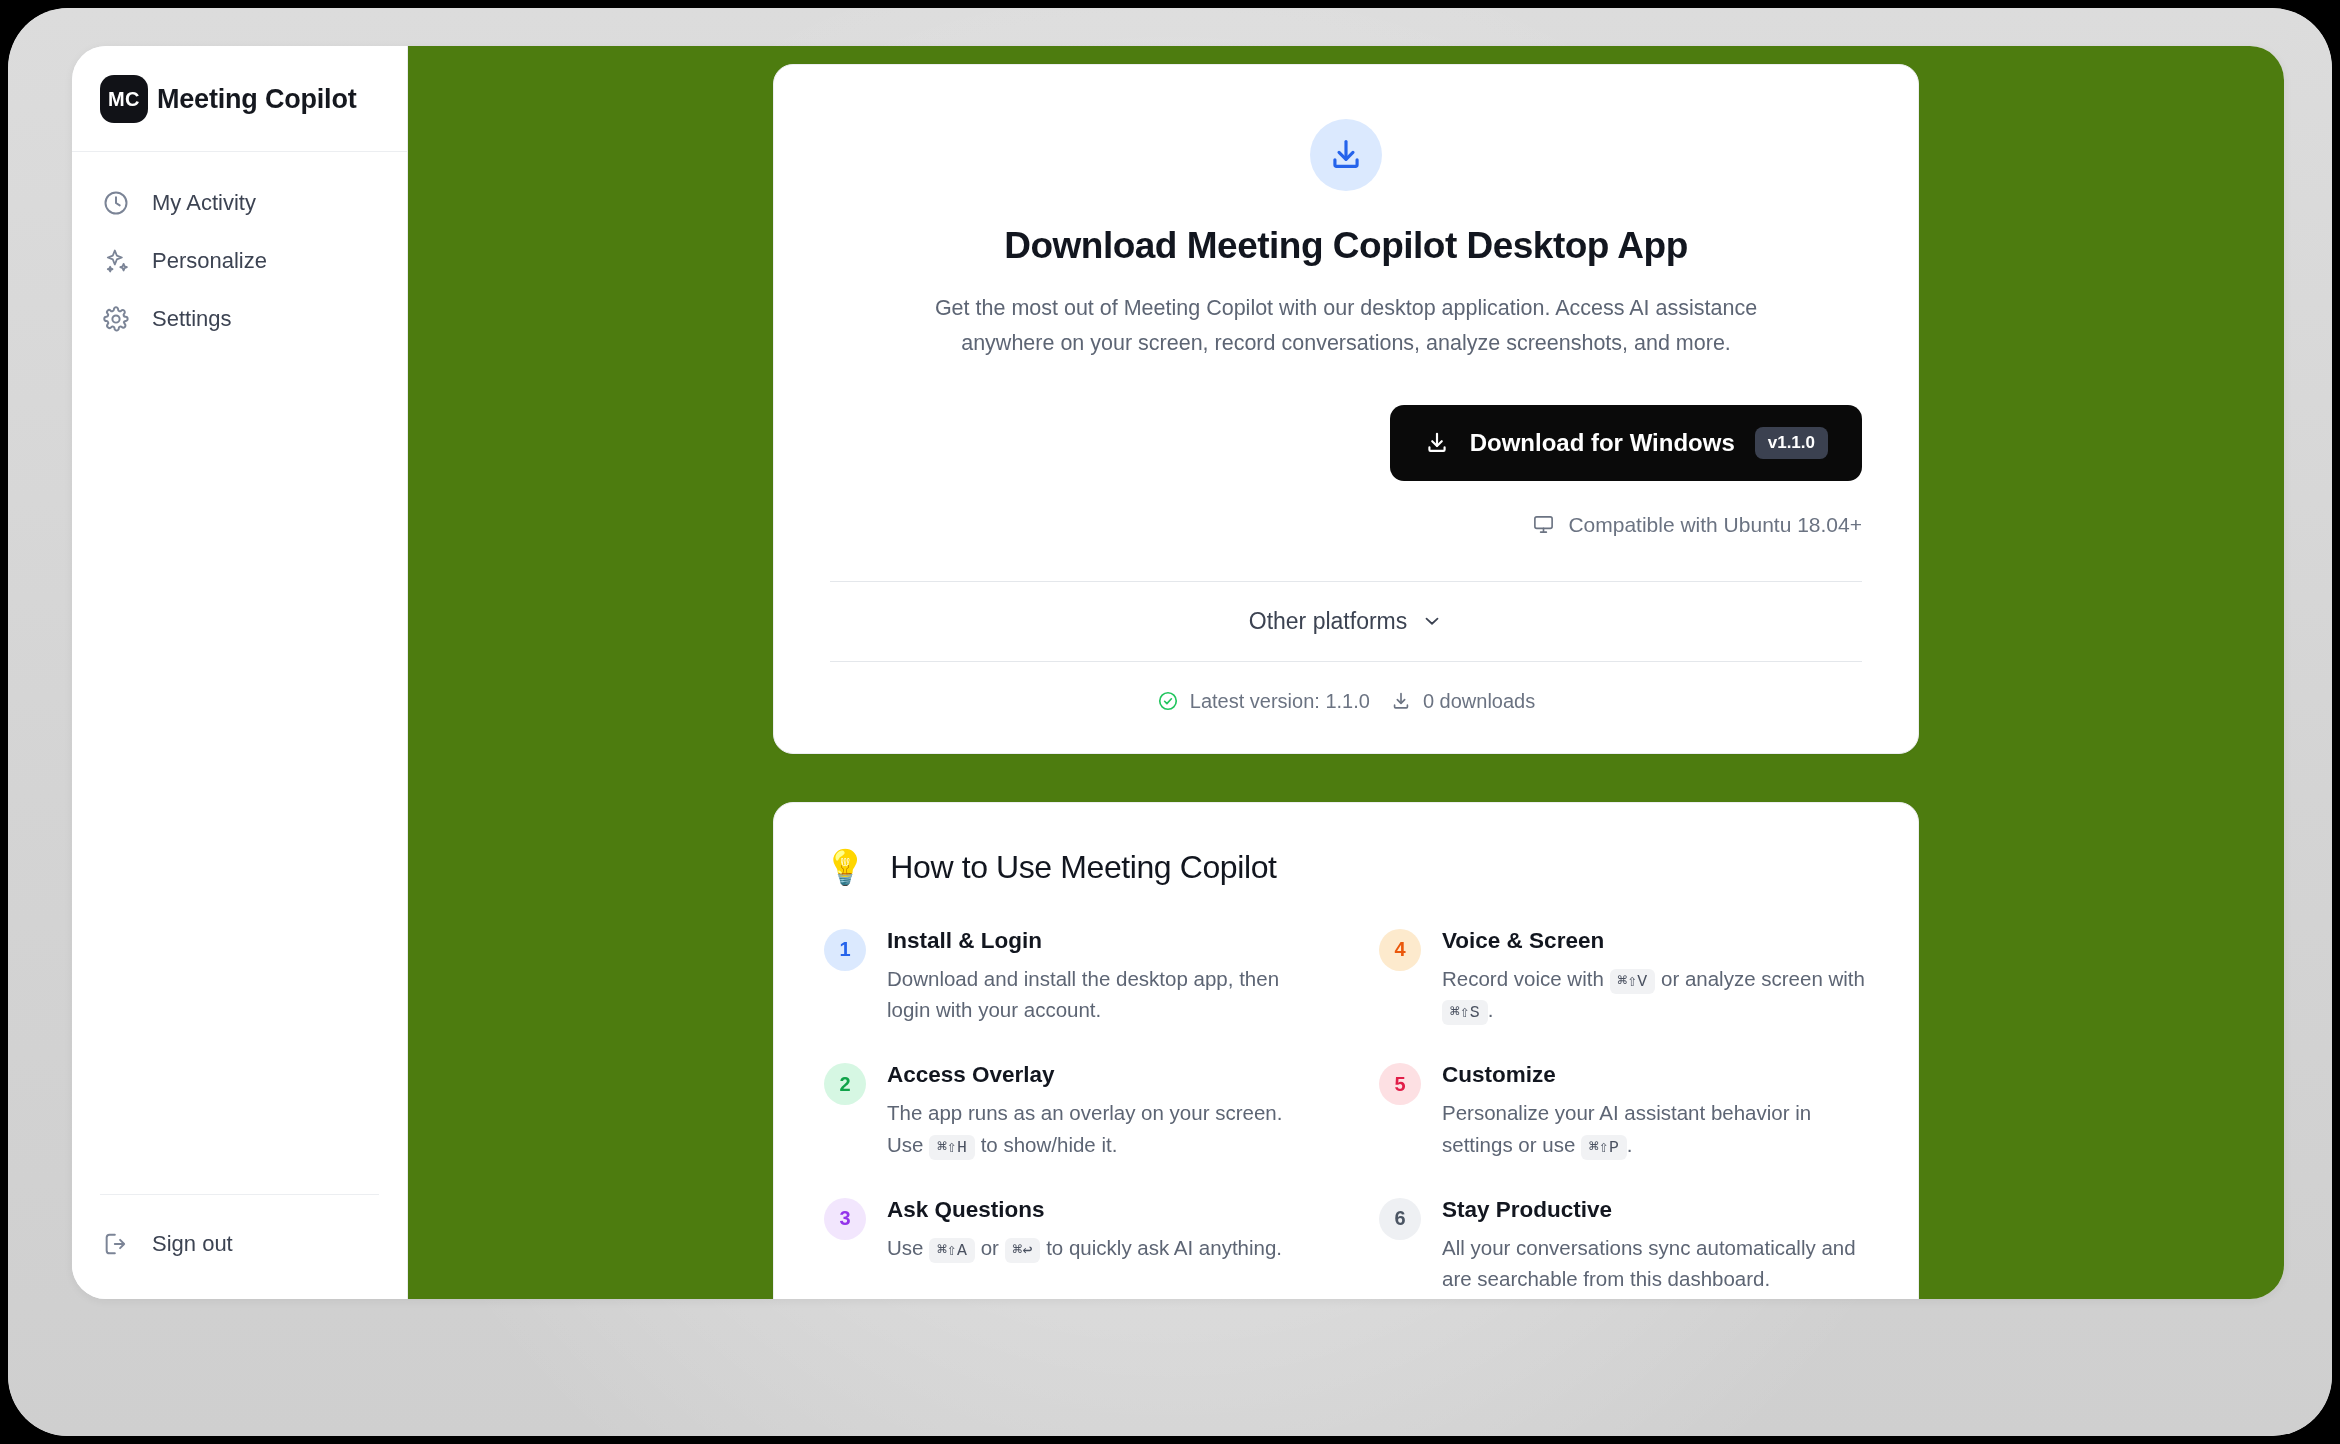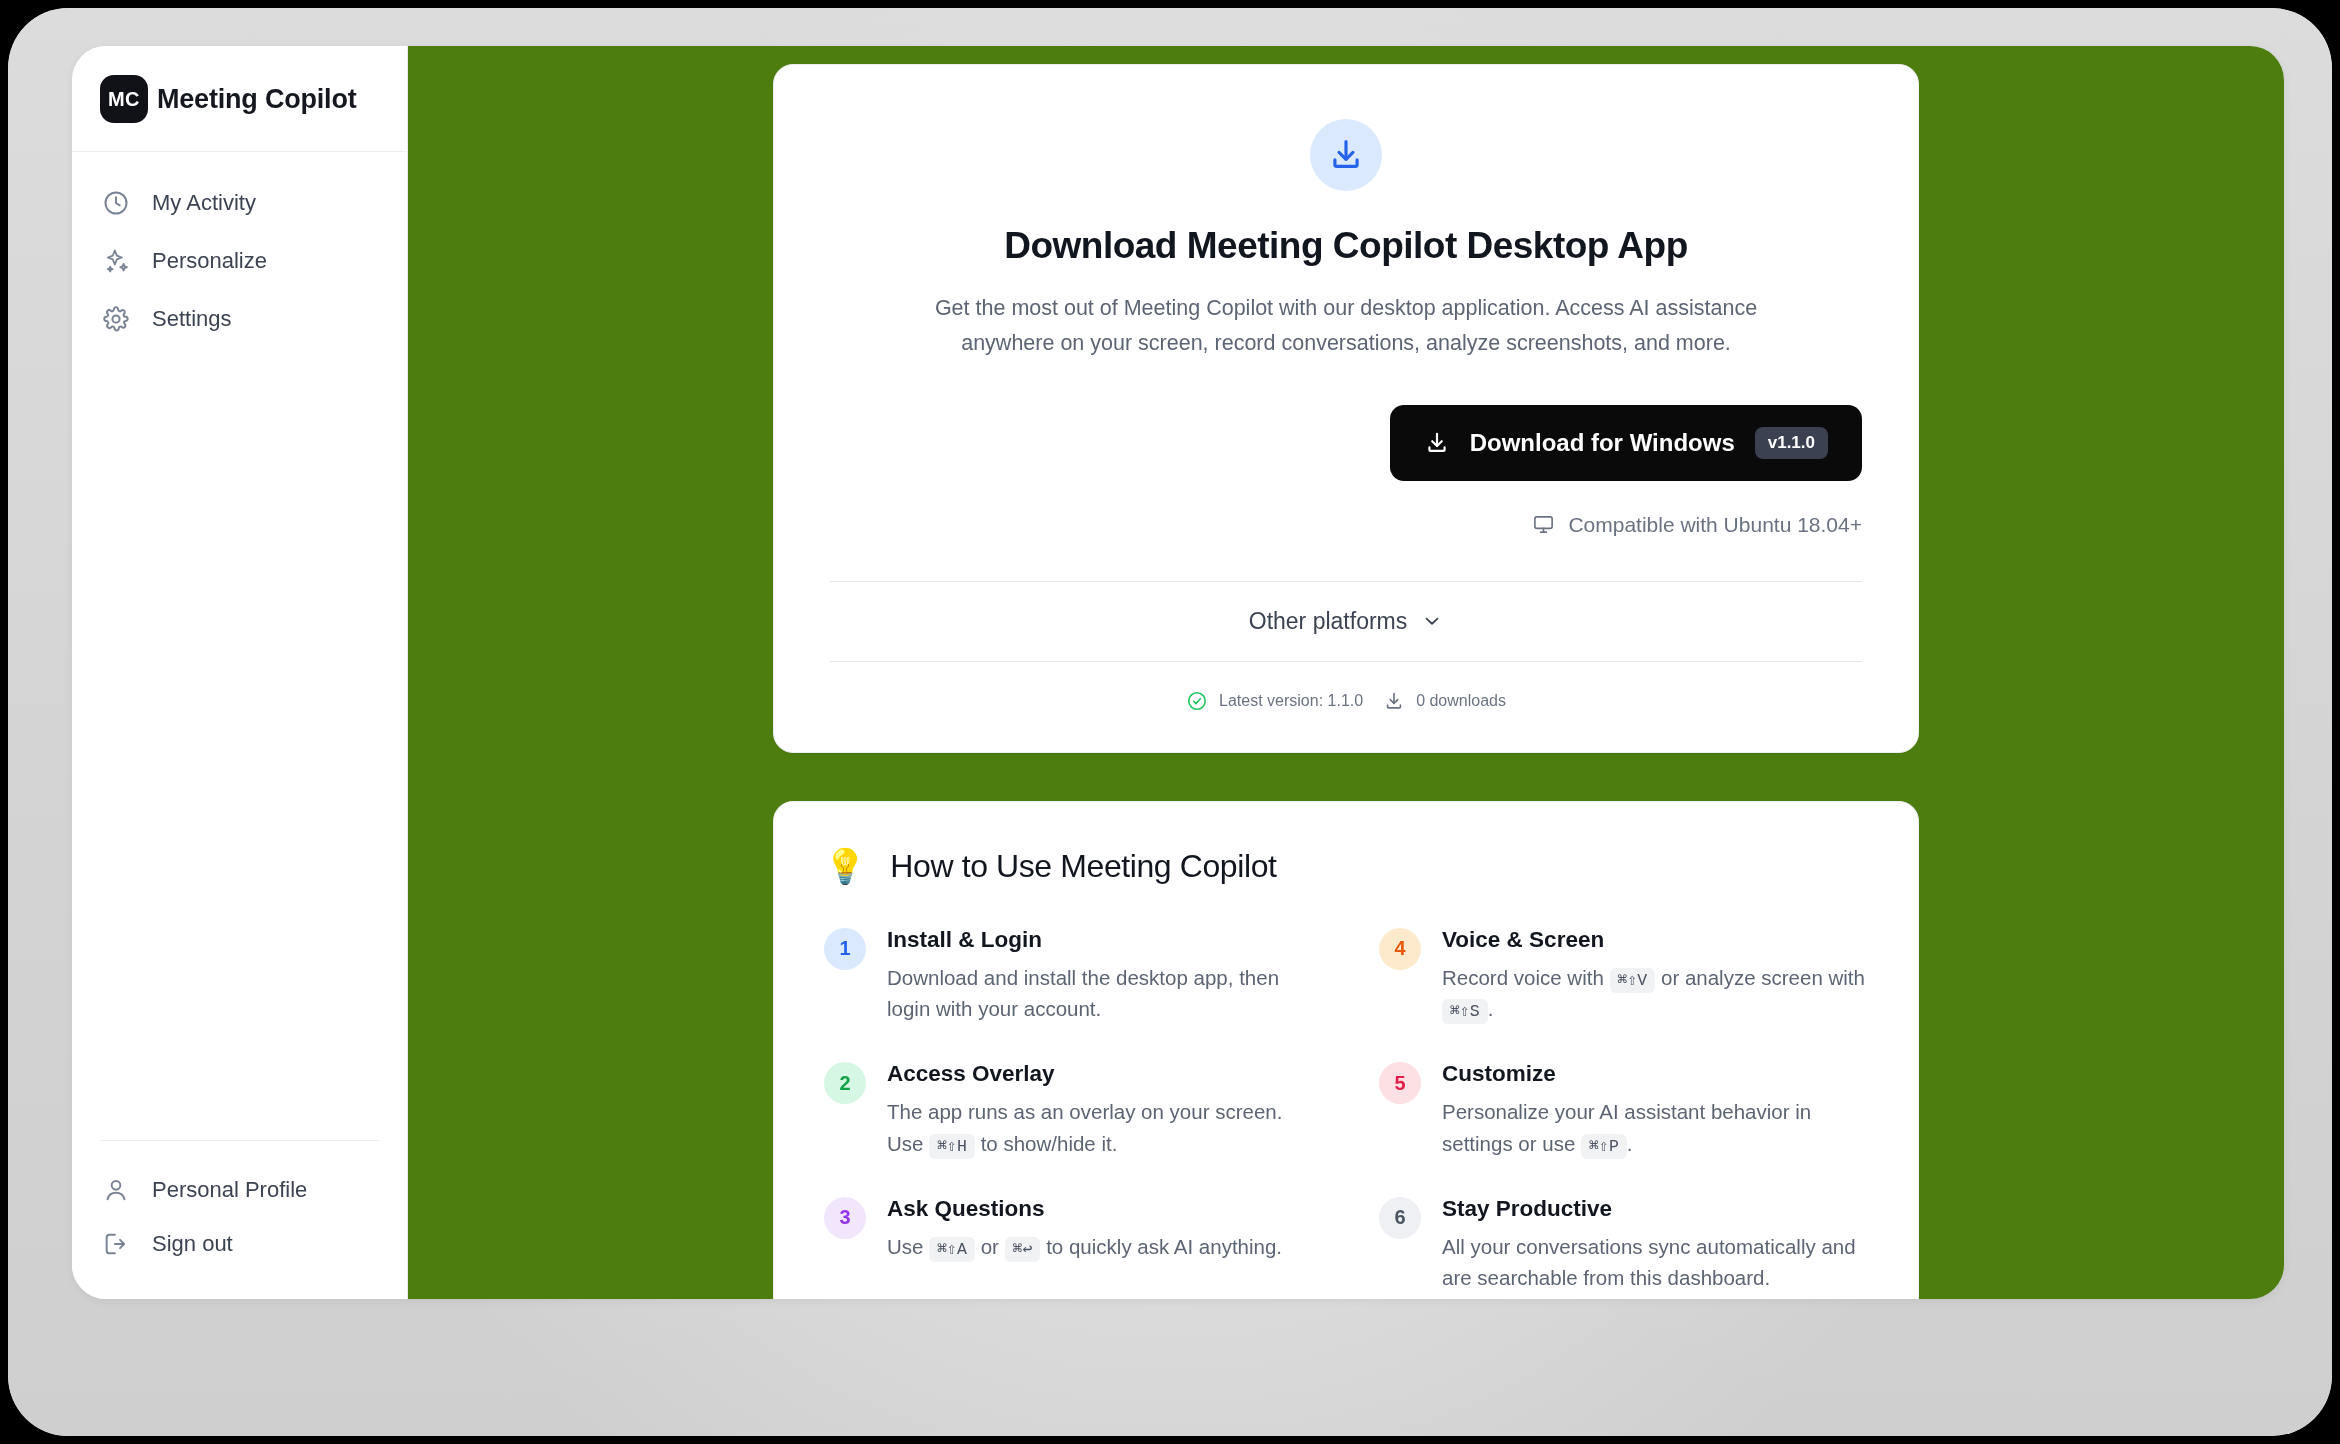--- a/index.html
+++ b/index.html
@@ -169,21 +169,21 @@
   .other-btn {
     display: inline-flex; align-items: center; gap: 14px;
     background: none; border: none; cursor: pointer;
     color: #3c4352; font-size: 23px; font-family: inherit;
   }
   .other-btn svg { width: 22px; height: 22px; display:block; }
 
   .meta-row {
     display: flex; align-items: center; justify-content: center;
     gap: 20px; padding-top: 28px;
-    font-size: 16px; color: #6b7382;
+    font-size: 20px; color: #6b7382;
   }
   .meta-item { display: inline-flex; align-items: center; gap: 11px; }
   .meta-item svg { width: 22px; height: 22px; display:block; }
   .meta-check { color: #22c55e; }
 
   
   .howto-card { padding: 46px 50px 48px; }
   .section-head {
     display: flex; align-items: center; gap: 24px;
     margin-bottom: 42px;
@@ -266,29 +266,20 @@
               </svg>
             </span>
             <span>Settings</span>
           </div>
 
         </nav>
 
         <div class="sidebar-spacer"></div>
 
         <div class="sidebar-footer">
-          <div class="footer-item">
-            <span class="footer-icon">
-              <svg viewBox="0 0 24 24" fill="none" stroke="currentColor" stroke-width="1.7" stroke-linecap="round">
-                <circle cx="12" cy="8" r="3.7"></circle>
-                  <path d="M4.7 20c.9-3.6 3.8-5.6 7.3-5.6s6.4 2 7.3 5.6"></path>
-              </svg>
-            </span>
-            <span>Personal Profile</span>
-          </div>
           <div class="footer-item">
             <span class="footer-icon">
               <svg viewBox="0 0 24 24" fill="none" stroke="currentColor" stroke-width="1.7" stroke-linecap="round" stroke-linejoin="round">
                 <path d="M11 4H6.5A2.5 2.5 0 004 6.5v11A2.5 2.5 0 006.5 20H11"></path>
                 <path d="M15.5 8.5L19 12l-3.5 3.5M19 12h-8"></path>
               </svg>
             </span>
             <span>Sign out</span>
           </div>
         </div>

